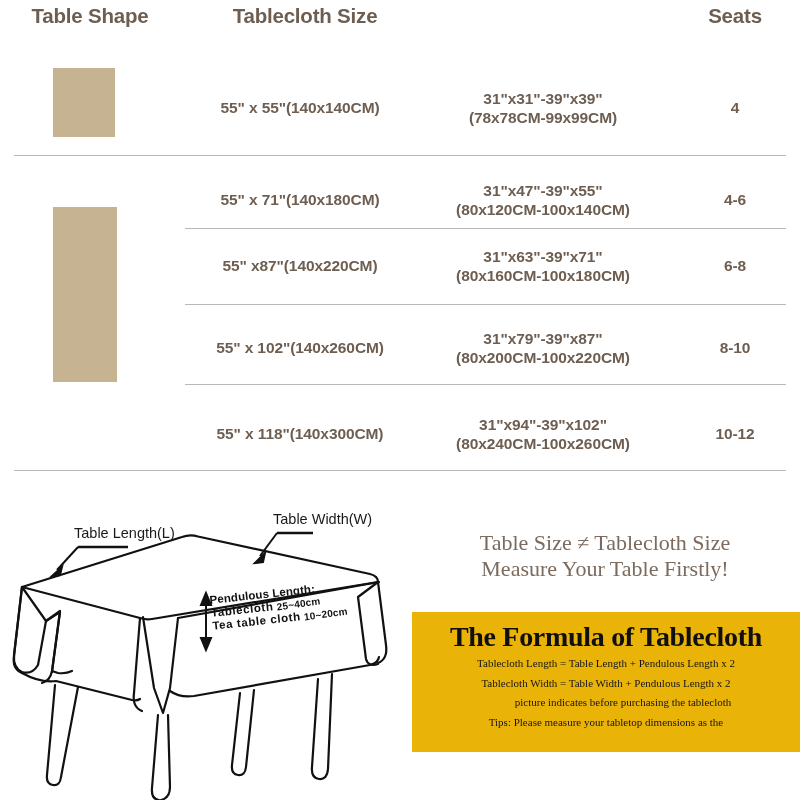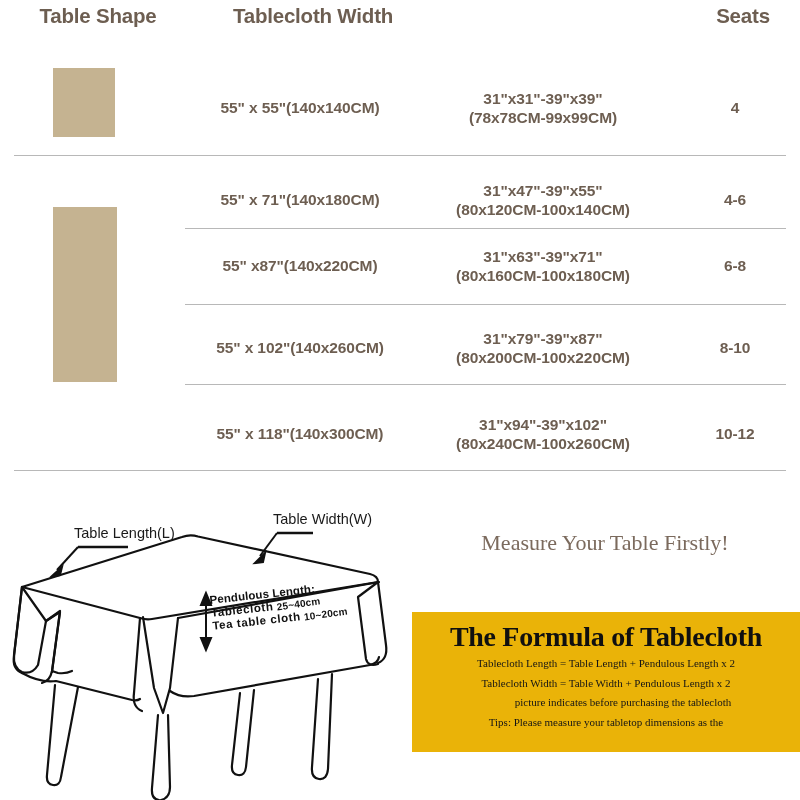--- a/index.html
+++ b/index.html
@@ -20,21 +20,21 @@
   
   .size-table {
     position: absolute;
     left: 0; top: 0;
     width: 800px;
     height: 475px;
   }
 
   .header-row {
     position: absolute;
-    left: 8px; top: 0;
+    left: 0; top: 0;
     width: 648px;
     height: 40px;
   }
   .col-head {
     position: absolute;
     top: 4px;
     text-align: center;
     color: #6d5e51;
     font-weight: bold;
     font-size: 20.5px;
@@ -167,21 +167,21 @@
   }
   .formula-line.indent { padding-left: 34px; }
 </style>
 </head>
 <body>
 
 <div class="size-table">
 
   <div class="header-row">
     <div class="col-head c-shape">Table Shape</div>
-    <div class="col-head c-cloth">Tablecloth Width</div>
+    <div class="col-head c-cloth">Tablecloth Size</div>
     <div class="col-head c-seats">Seats</div>
   </div>
 
   <div class="rule full" style="top:155px"></div>
   <div class="rule part" style="top:228px"></div>
   <div class="rule part" style="top:304px"></div>
   <div class="rule part" style="top:384px"></div>
   <div class="rule full" style="top:470px"></div>
 
   <div class="swatch sq"></div>
@@ -302,20 +302,21 @@
     <span>Tablecloth</span>
     <span class="pend-small">25~40cm</span>
   </div>
   <div class="pend-line3">
     <span>Tea table cloth</span>
     <span class="pend-small">10~20cm</span>
   </div>
 </div>
 
 <div class="notice">
+  <div>Table Size ≠ Tablecloth Size</div>
   <div>Measure Your Table Firstly!</div>
 </div>
 
 <div class="formula-box">
   <div class="formula-title">The Formula of Tablecloth</div>
   <div class="formula-line">Tablecloth Length = Table Length + Pendulous Length x 2</div>
   <div class="formula-line">Tablecloth Width = Table Width + Pendulous Length x 2</div>
   <div class="formula-line indent">picture indicates before purchasing the tablecloth</div>
   <div class="formula-line">Tips: Please measure your tabletop dimensions as the</div>
 </div>

